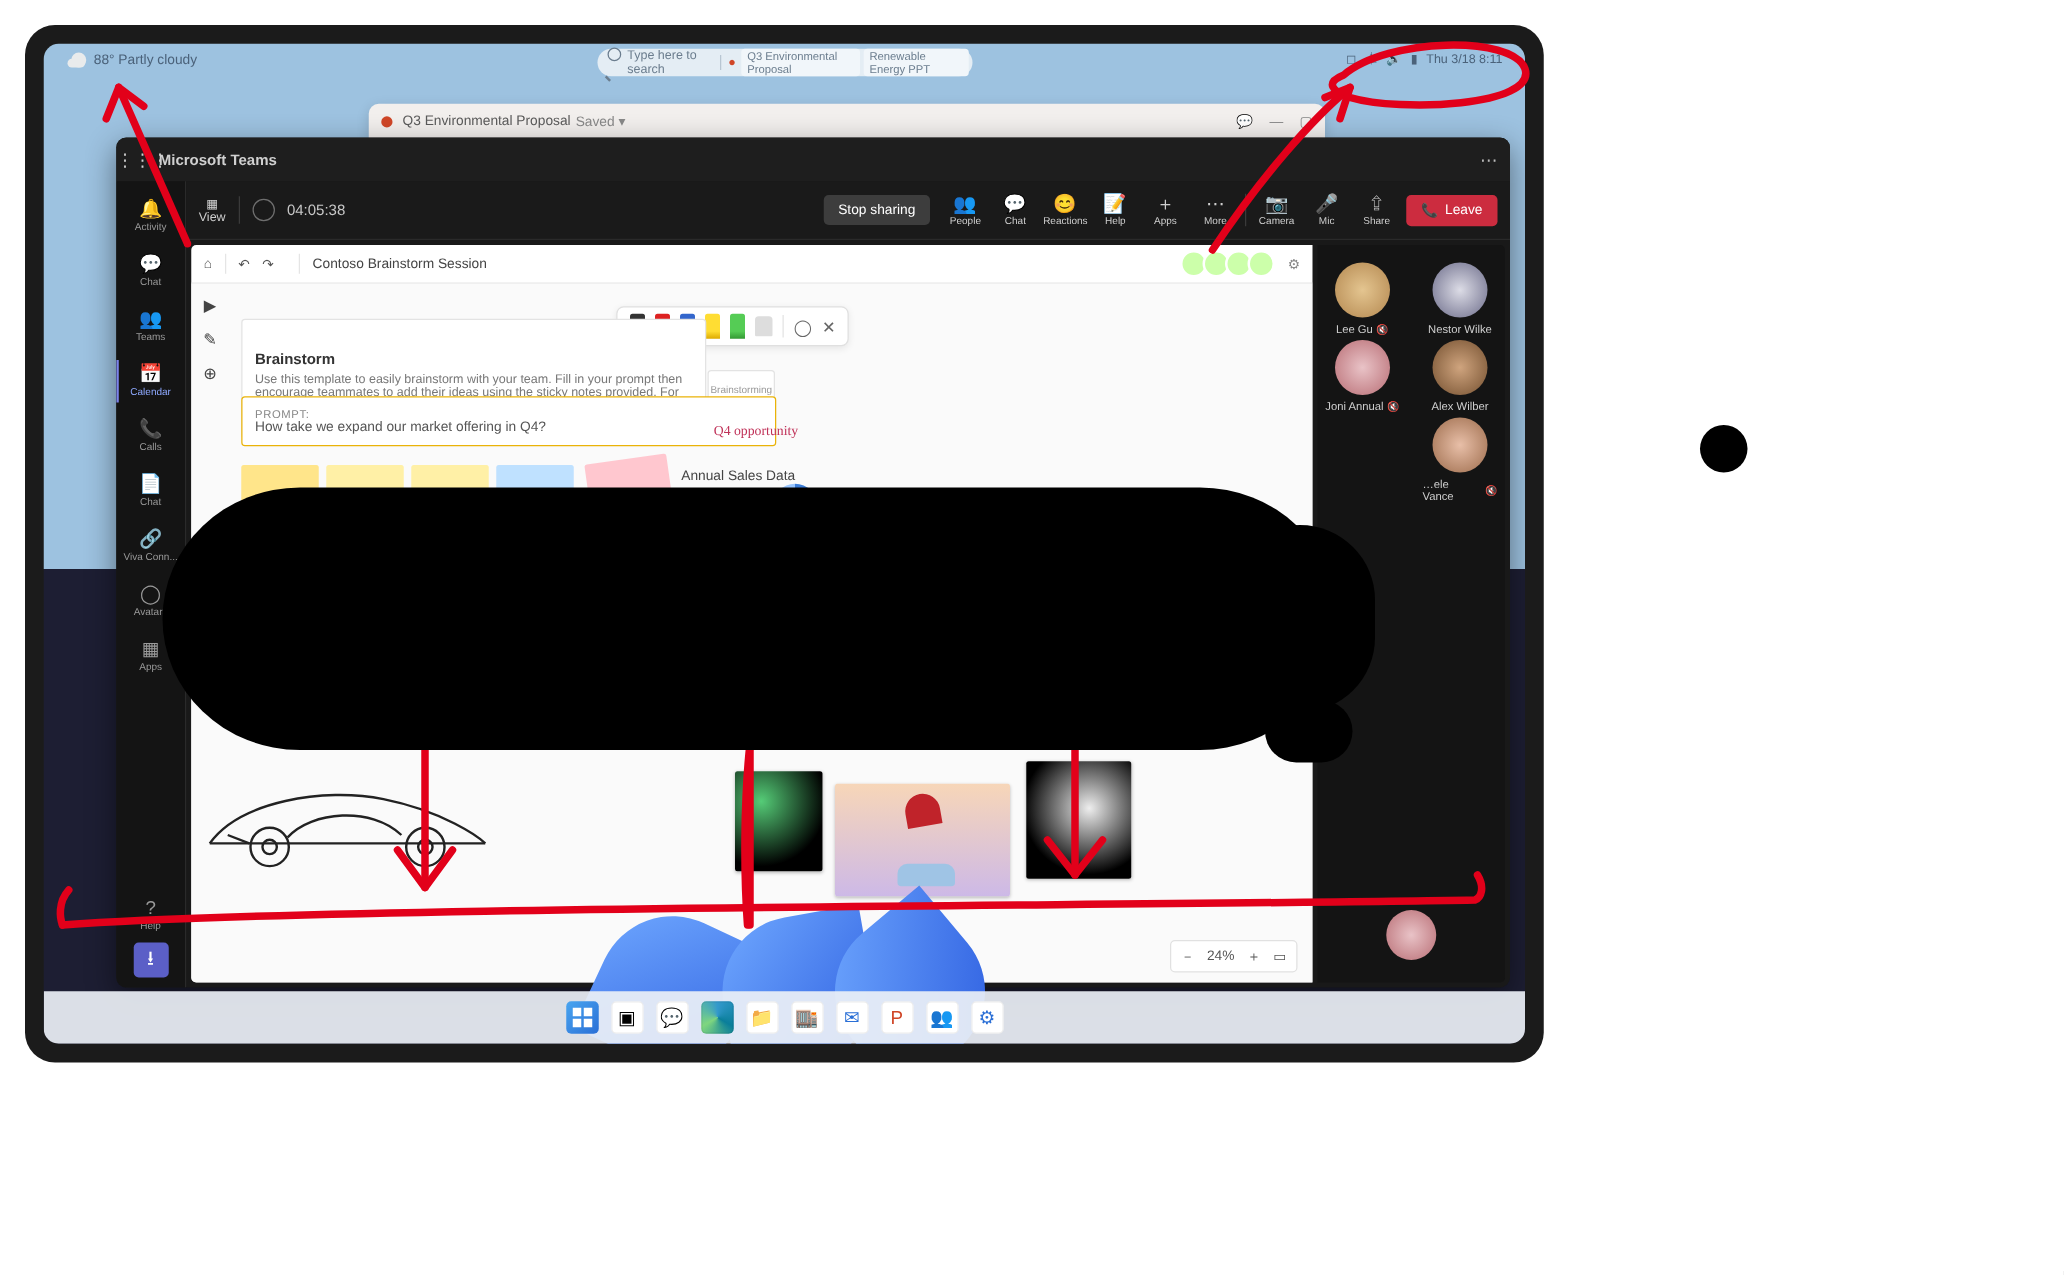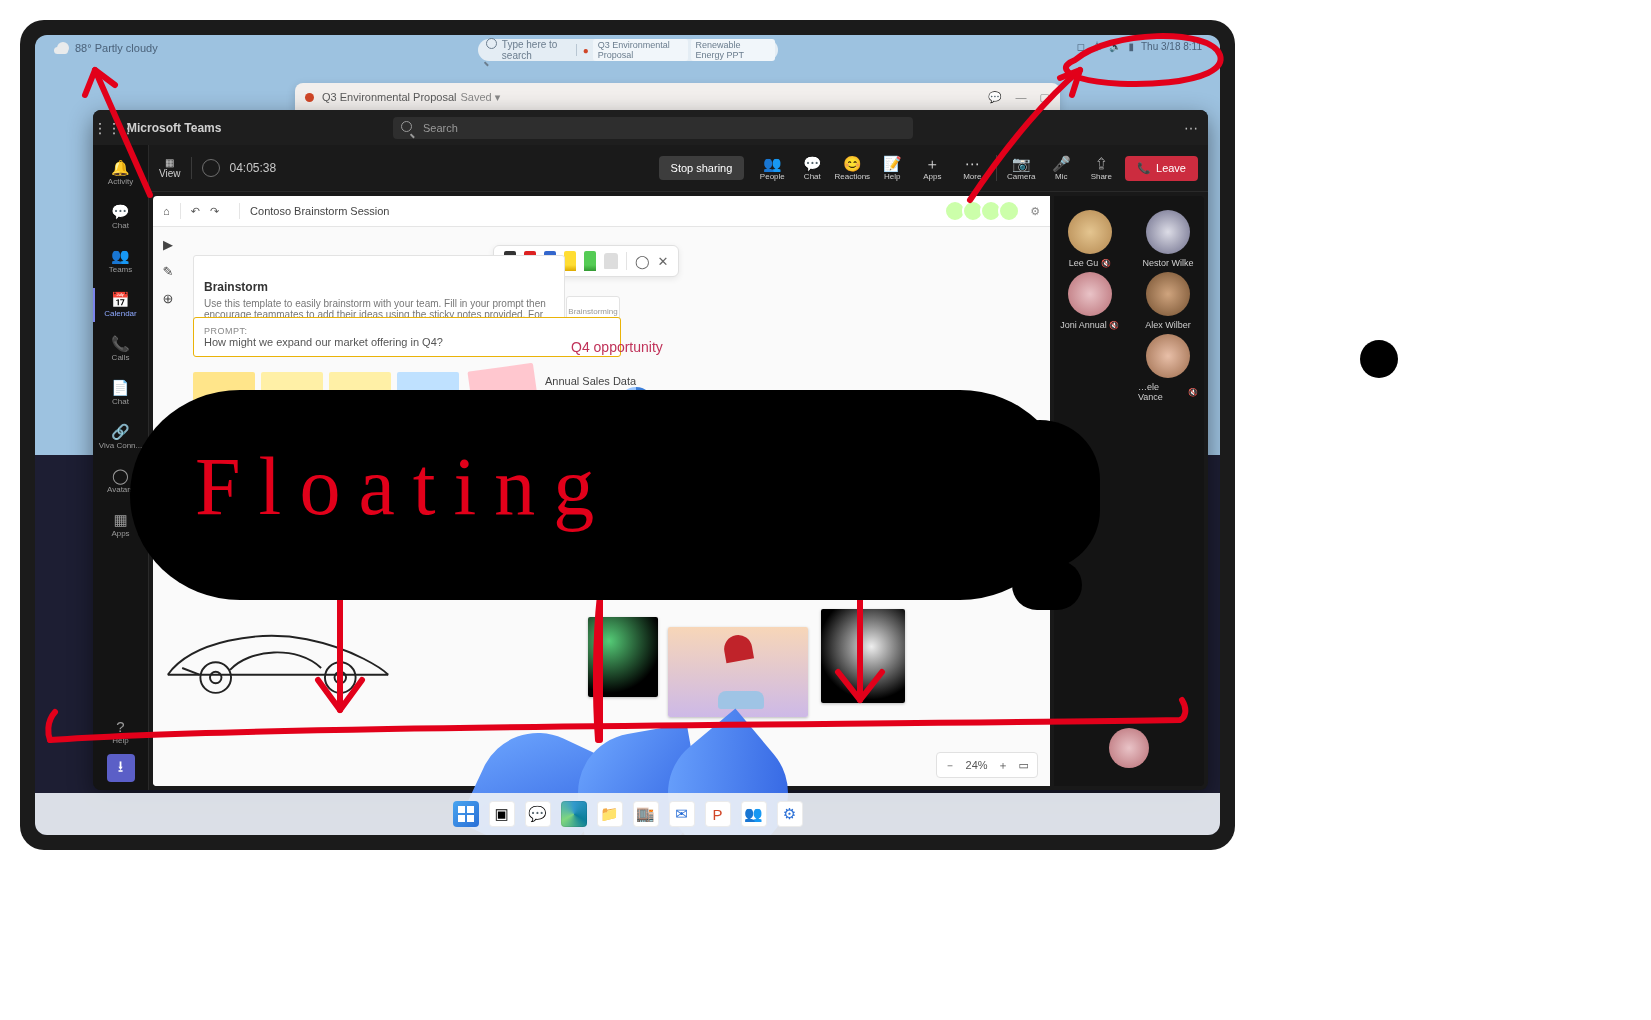--- a/index.html
+++ b/index.html
@@ -86,21 +86,21 @@
 .brain-card h4{margin:16px 0 4px;font-size:12px;color:#333;font-weight:600;}
 .mini-tab{position:absolute;right:-56px;top:40px;width:52px;height:28px;border:1px solid #e3e3e3;border-radius:3px;background:#fff;font-size:8px;color:#999;display:flex;align-items:center;justify-content:center;}
 .prompt-card{position:absolute;left:40px;top:90px;width:406px;background:#fff;border:1px solid #eab308;border-radius:3px;padding:8px 10px;font-size:11px;color:#555;}
 .prompt-card .pl{font-size:9px;color:#888;letter-spacing:.5px;}
 .sticky{position:absolute;width:62px;height:50px;border-radius:2px;font-size:7px;color:#666;padding:3px;box-sizing:border-box;}
 .st-y{background:#ffe58a;}
 .st-y2{background:#fff0a6;}
 .st-b{background:#bfe1ff;}
 .st-b2{background:#d9edff;}
 .st-p{background:#ffc7cf;transform:rotate(-8deg);}
-.hand{position:absolute;font-family:Liberation Sans, sans-serif;color:#c03259;font-size:14px;}
+.hand{position:absolute;font-family:Liberation Serif, serif;color:#c03259;font-size:11px;}
 .sales-label{position:absolute;left:392px;top:148px;font-size:11px;color:#444;}
 .pie{position:absolute;left:465px;top:160px;width:36px;height:36px;border-radius:50%;background:conic-gradient(#3b7dd8 0 150deg,#9ac6ff 150deg 360deg);}
 .car{position:absolute;left:10px;top:395px;width:230px;}
 .car svg{width:100%;height:auto;}
 .photo{position:absolute;height:80px;width:100px;border-radius:2px;background:#888 center/cover no-repeat;box-shadow:0 1px 3px rgba(0,0,0,.25);}
 .photo.p1{left:435px;top:390px;width:70px;height:80px;background:radial-gradient(circle at 30% 30%,#5c7,#000 70%);}
 .photo.p2{left:515px;top:400px;width:140px;height:90px;background:linear-gradient(#f7d6b8,#cdb9e7);}
 .photo.p2::after{content:"";position:absolute;left:40%;top:8px;width:28px;height:26px;background:#c0232a;border-radius:14px 14px 0 0;transform:rotate(-10deg);} 
 .photo.p2 .car2{position:absolute;left:36%;bottom:8px;width:46px;height:18px;background:#9fc4e5;border-radius:8px 8px 3px 3px;}
 .photo.p3{left:668px;top:382px;width:84px;height:94px;background:radial-gradient(circle at 60% 40%,#eee,#000 70%);}
@@ -186,24 +186,20 @@
           <span class="ic">💬</span>
           <span class="ic">—</span>
           <span class="ic">▢</span>
         </span>
       </div>
 
       <div class="teams">
         <div class="teams-title">
           <span class="waffle">⋮⋮⋮</span>
           <span class="teams-name">Microsoft Teams</span>
-          <div class="teams-search">
-            <span class="mag"></span>
-            <span>Search</span>
-          </div>
           <span class="dots3">⋯</span>
         </div>
 
         <div class="teams-body">
 
           <div class="rail">
             <div class="rail-item">
                 <span class="ic">🔔</span>
                 <span>Activity</span>
               </div>
@@ -342,21 +338,21 @@
                   </div>
 
                   <div class="brain-card">
                     <h4>Brainstorm</h4>
                     <div>Use this template to easily brainstorm with your team. Fill in your prompt then encourage teammates to add their ideas using the sticky notes provided. For this first stage, quantity is more important than quality. Once your team has generated lots of ideas, take time to review and vote on the ideas you like best.</div>
                     <div class="mini-tab">Brainstorming</div>
                   </div>
 
                   <div class="prompt-card">
                     <div class="pl">PROMPT:</div>
-                    <div>How might we expand our market offering in Q4?</div>
+                    <div>How take we expand our market offering in Q4?</div>
                   </div>
 
                   <span class="hand" style="left:418px;top:112px">Q4 opportunity</span>
                   <span class="sales-label">Annual Sales Data</span>
                   <div class="pie"></div>
 
                   <div class="sticky st-y" style="left:40px;top:145px"></div>
                   <div class="sticky st-y2" style="left:108px;top:145px"></div>
                   <div class="sticky st-y2" style="left:176px;top:145px"></div>
                   <div class="sticky st-b" style="left:244px;top:145px"></div>
@@ -465,21 +461,20 @@
         <span class="tb-ico generic" style="color:#2a6fd6">✉</span>
         <span class="tb-ico generic" style="color:#d04627">P</span>
         <span class="tb-ico generic" style="color:#6264a7">👥</span>
         <span class="tb-ico generic" style="color:#2a6fd6">⚙</span>
       </div>
     </div>
   </div>
 
   <div class="anno">
     <div class="black-scribble"></div>
-    <div class="floating-text">Floating</div>
     <svg viewBox="0 0 1651 1020">
       <g stroke="#e2001a" stroke-width="6" fill="none" stroke-linecap="round" stroke-linejoin="round">
 
         <path d="M1075 60 C1110 30 1210 28 1220 55 C1230 85 1120 90 1080 78 C1065 73 1060 66 1075 60 Z"></path>
 
         <path d="M970 200 C1010 140 1050 95 1080 70"></path>
         <path d="M1080 70 L1060 78 M1080 70 L1072 95"></path>
 
         <path d="M150 195 C130 150 110 105 95 70"></path>
         <path d="M95 70 L85 95 M95 70 L115 85"></path>

